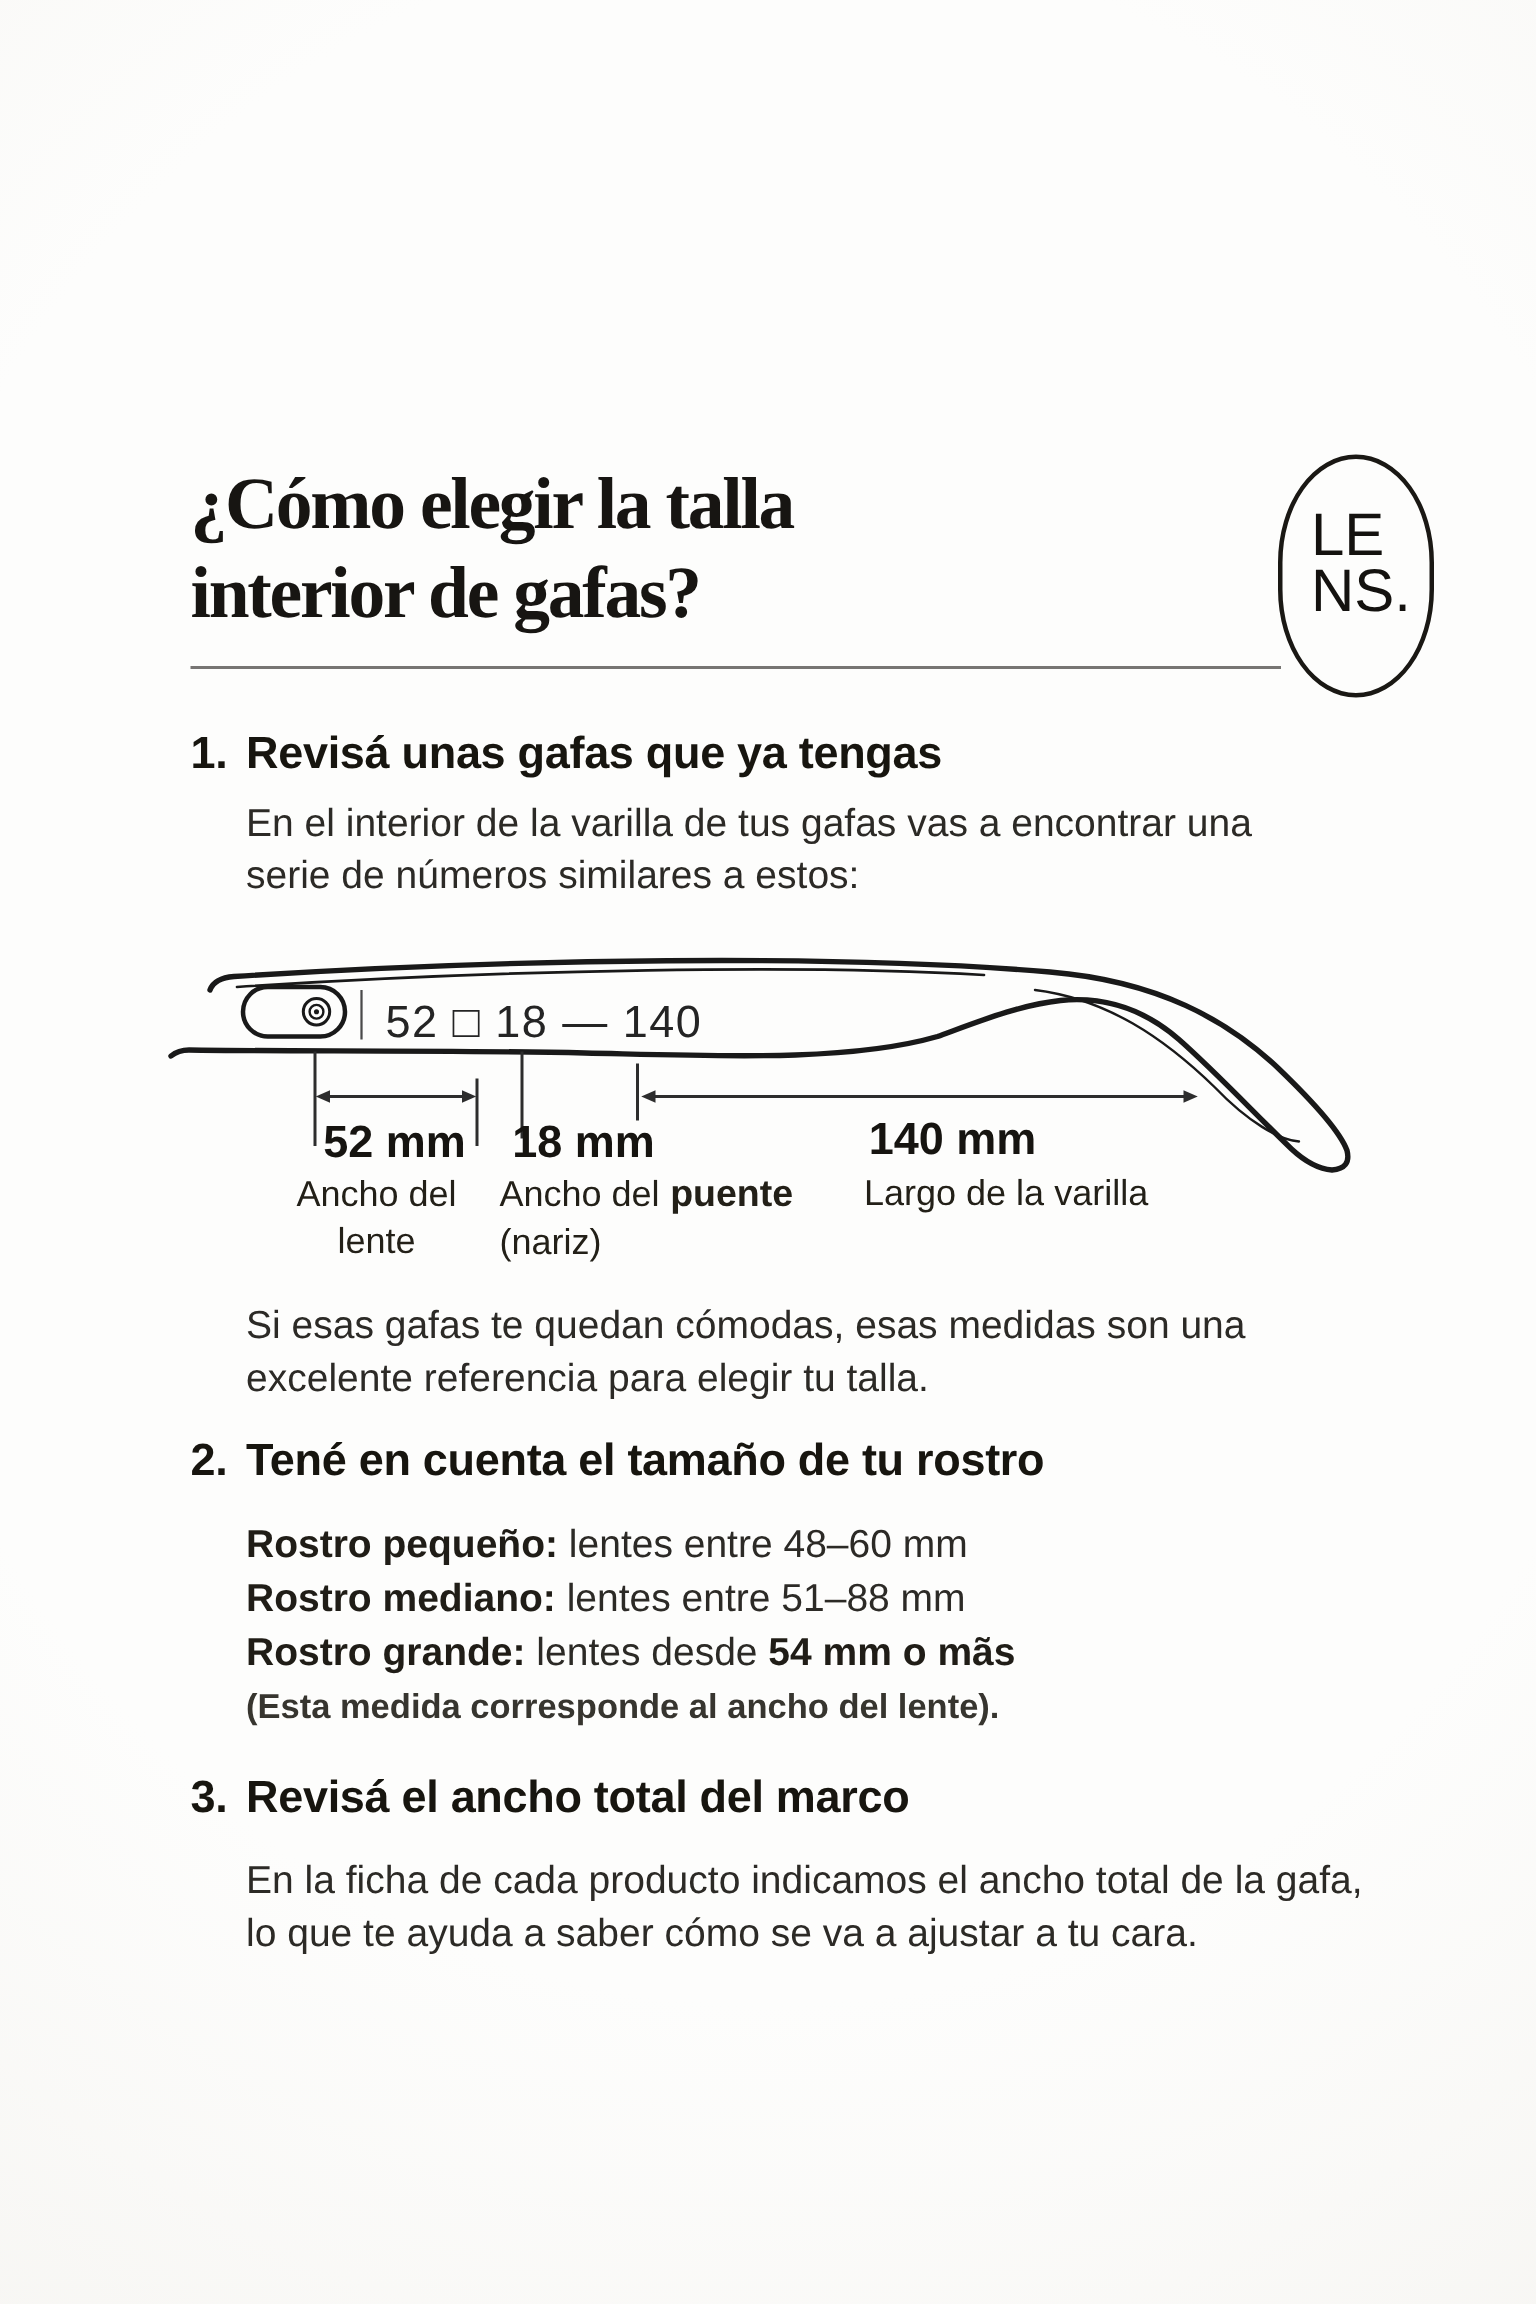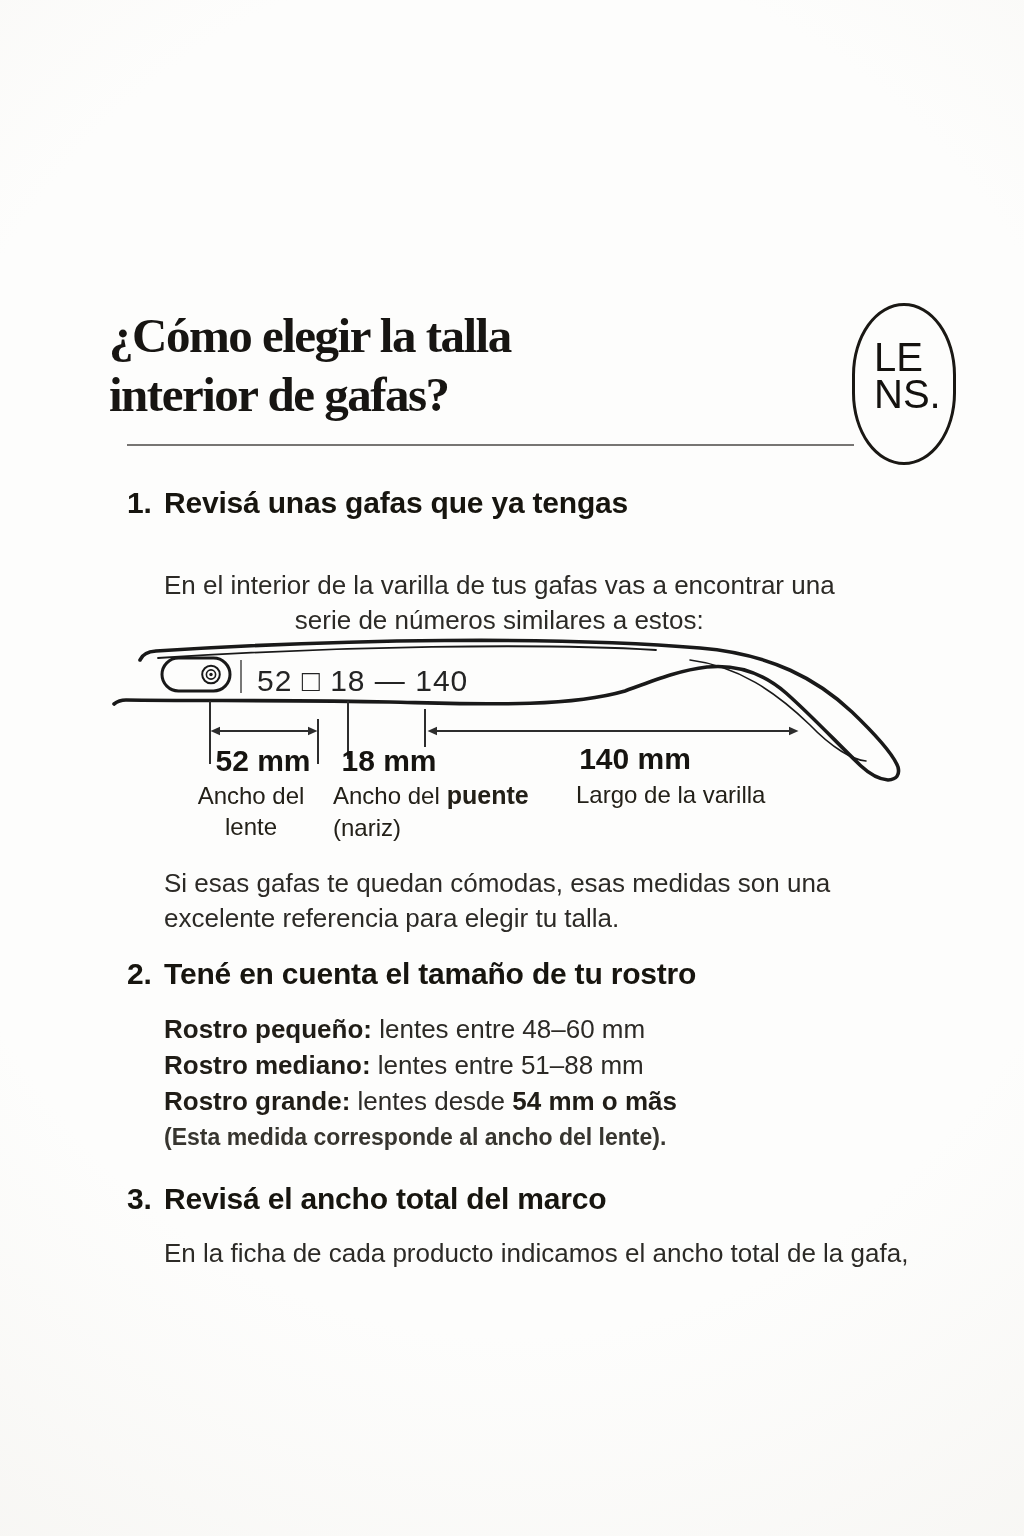--- a/index.html
+++ b/index.html
@@ -4,21 +4,21 @@
 <style>
   html,body{margin:0;padding:0;background:#e8e7e4;}
   .canvas{
     position:relative;width:1024px;height:1536px;overflow:hidden;
     background:radial-gradient(120% 90% at 50% 42%, #fdfdfc 50%, #f6f5f2 84%, #edece8 100%);
     font-family:"Liberation Sans", sans-serif;color:#2c2a26;
   }
   .abs{position:absolute;}
 
   .title{
-    left:109px;top:306px;
+    left:127px;top:306px;
     font-family:"Liberation Serif","DejaVu Serif",serif;
     font-weight:700;font-size:49px;line-height:59px;letter-spacing:-1.5px;
     color:#171512;
   }
   .logo{
     left:852px;top:303px;width:104px;height:162px;
     border:3px solid #1a1814;border-radius:52px / 72px;box-sizing:border-box;
     background:transparent;
   }
   .logo-text{
@@ -63,21 +63,21 @@
     </div>
   </div>
 
   <div class="abs divider"></div>
 
   <div class="abs sec-head" style="left:127px;top:486px;">
     <span class="num">1.</span>
     <span>Revisá unas gafas que ya tengas</span>
   </div>
 
-  <div class="abs body-par" style="left:164px;top:568px;text-align:center;">
+  <div class="abs body-par" style="left:164px;top:531px;">
     <div>En el interior de la varilla de tus gafas vas a encontrar una</div>
     <div>serie de números similares a estos:</div>
   </div>
 
   <svg class="abs" style="left:0;top:598px;" width="1024" height="272" viewBox="0 0 1024 272">
 
     <path class="stroke-main" stroke-width="3.6" d="M 140,62 Q 143,54 156,53
          C 340,41 560,38 700,50
          C 772,56 818,82 852,114
          C 877,138 894,158 898,169
@@ -154,15 +154,16 @@
 
   <div class="abs note-par" style="left:164px;top:1122px;">(Esta medida corresponde al ancho del lente).</div>
 
   <div class="abs sec-head" style="left:127px;top:1182px;">
     <span class="num">3.</span>
     <span>Revisá el ancho total del marco</span>
   </div>
 
   <div class="abs body-par" style="left:164px;top:1236px;">
     <div>En la ficha de cada producto indicamos el ancho total de la gafa,</div>
+    <div>lo que te ayuda a saber cómo se va a ajustar a tu cara.</div>
   </div>
 
 </div>
 
 </body></html>

